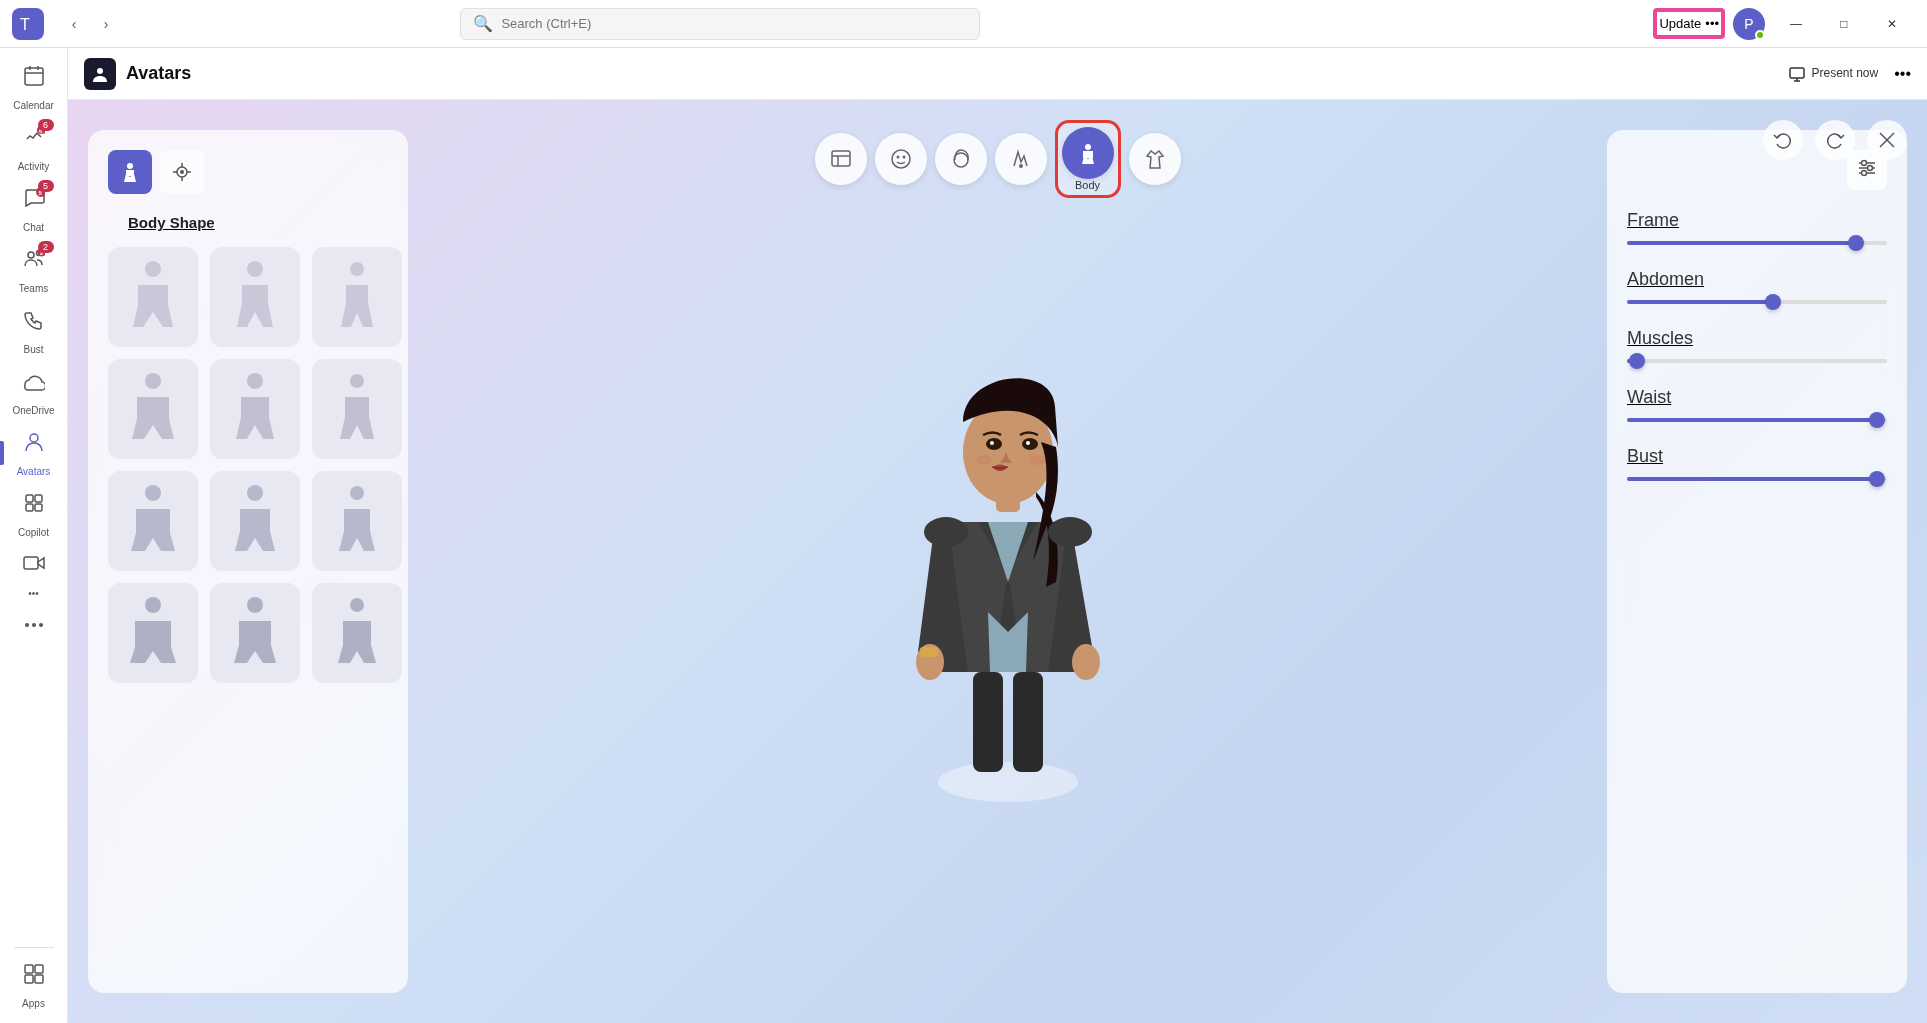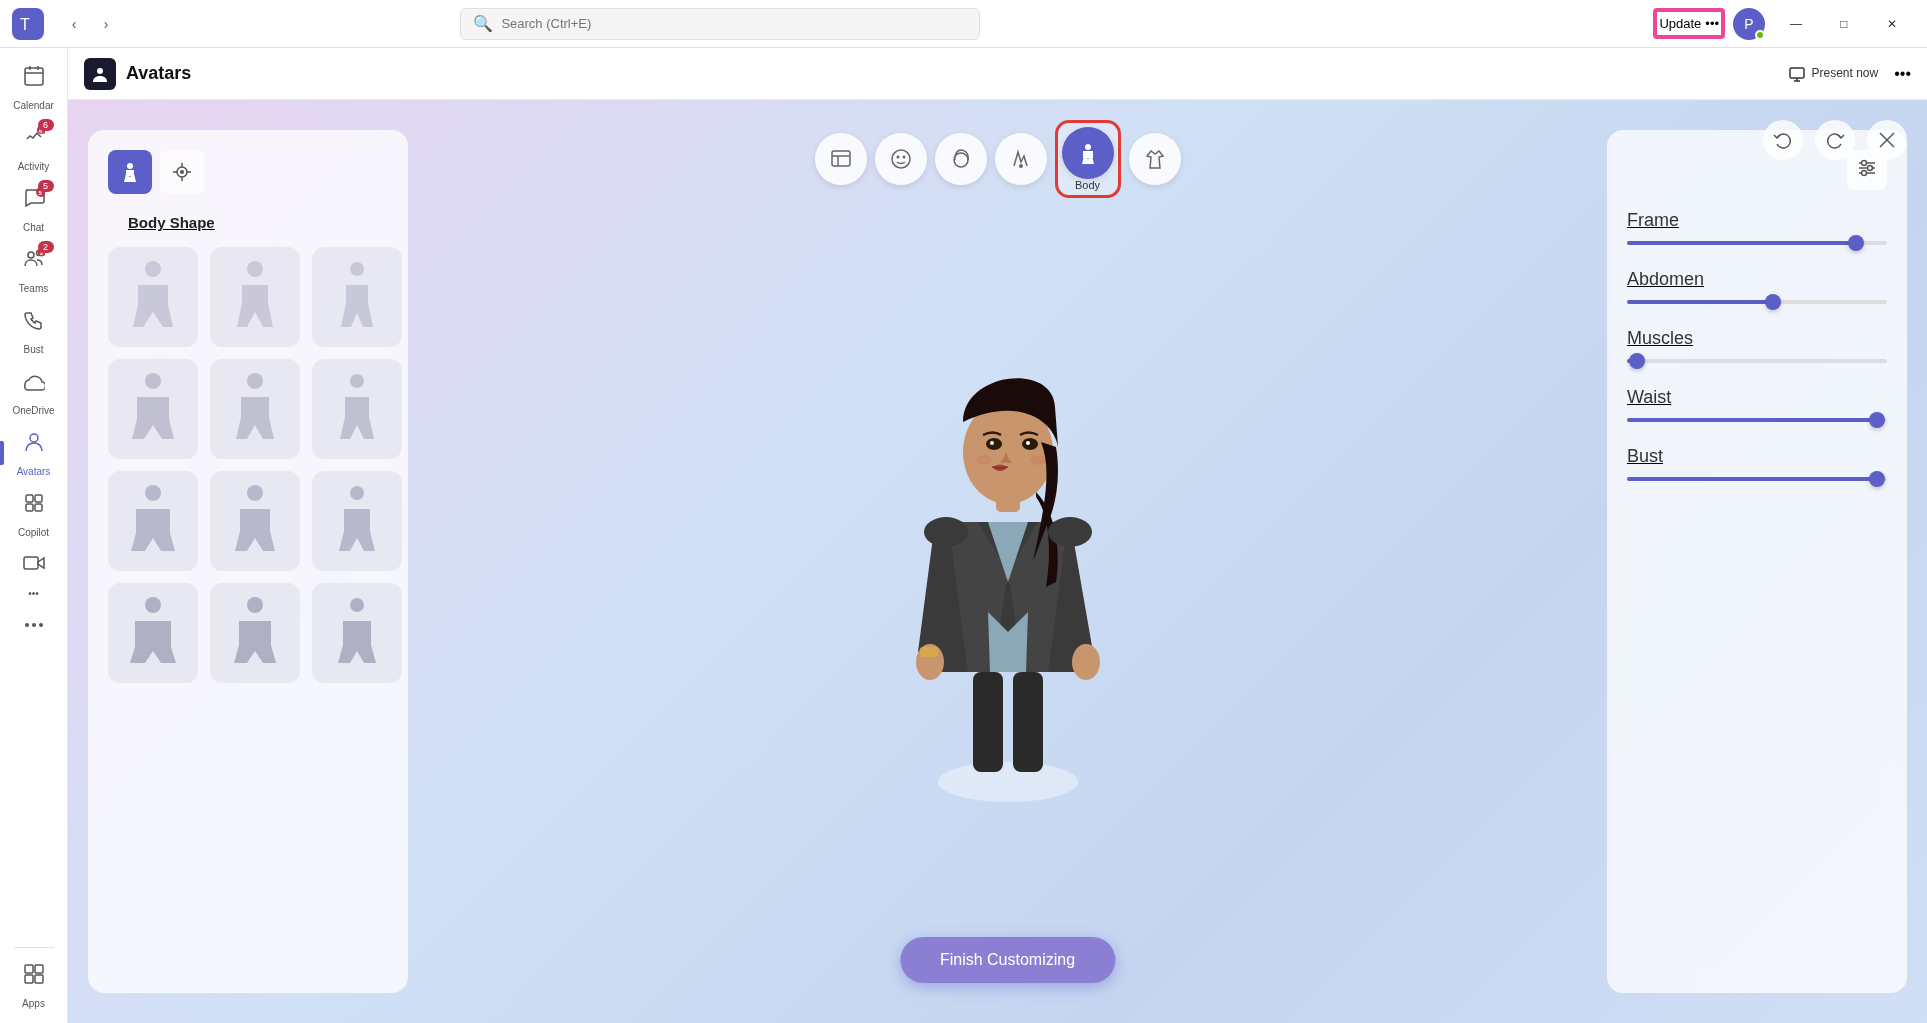--- a/index.html
+++ b/index.html
@@ -707,21 +707,20 @@
             <path d="M195 215 L215 330 L195 335 L185 230z" fill="#3a3a3a"></path>
 
             <ellipse cx="52" cy="340" rx="14" ry="18" fill="#c8956c"></ellipse>
             <ellipse cx="208" cy="340" rx="14" ry="18" fill="#c8956c"></ellipse>
 
             <rect x="42" y="325" width="18" height="10" rx="3" fill="#d4a84b"></rect>
 
             <path d="M110 290 L130 310 L150 290 L148 350 L112 350z" fill="#8aa8b5"></path>
           </svg>
         </div>
-        <button class="finish-btn">Finish Customizing</button>
       </div>
 
       <div class="right-panel">
         <div class="right-panel-header">
           <button class="filter-btn">
             <svg width="20" height="20" viewBox="0 0 20 20" fill="none">
               <line x1="2" y1="5" x2="18" y2="5" stroke="#555" stroke-width="1.5"></line>
               <line x1="2" y1="10" x2="18" y2="10" stroke="#555" stroke-width="1.5"></line>
               <line x1="2" y1="15" x2="18" y2="15" stroke="#555" stroke-width="1.5"></line>
               <circle cx="7" cy="5" r="2.5" fill="white" stroke="#555" stroke-width="1.5"></circle>

